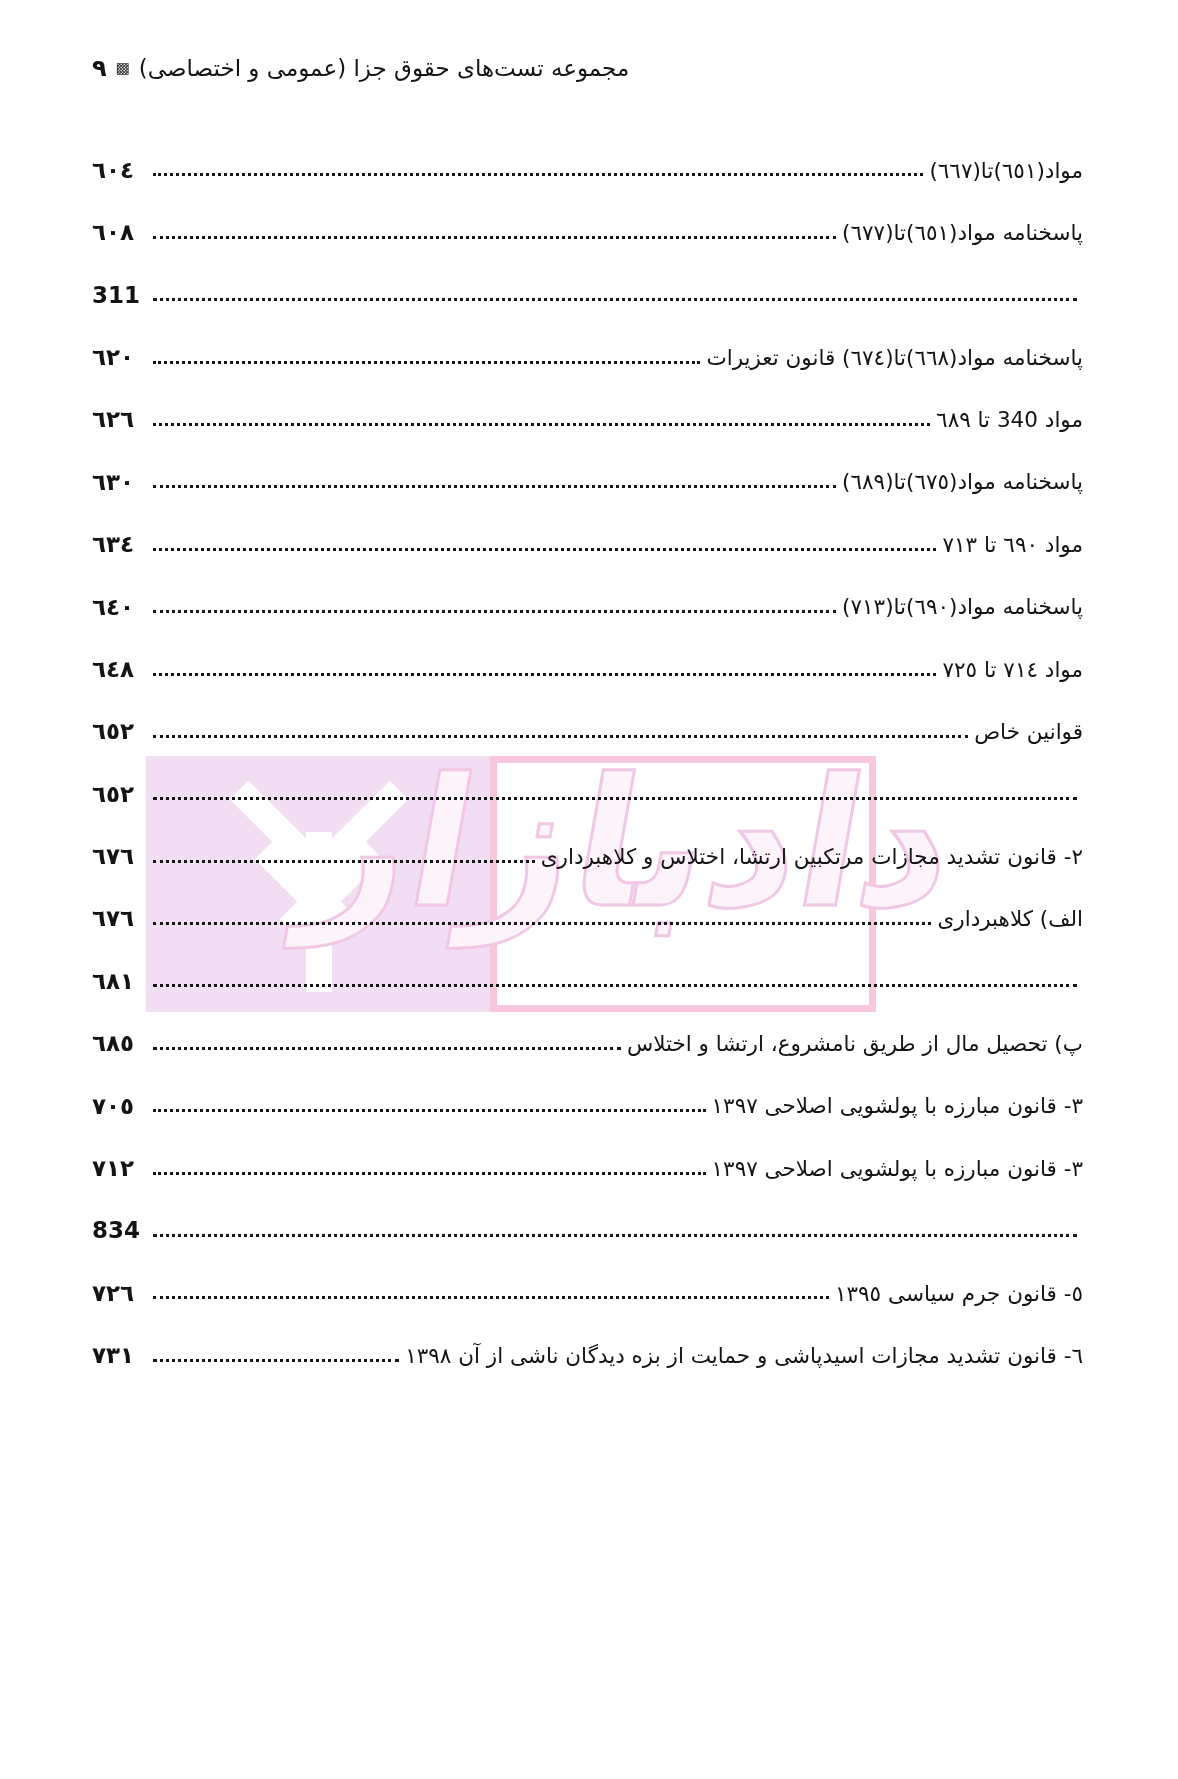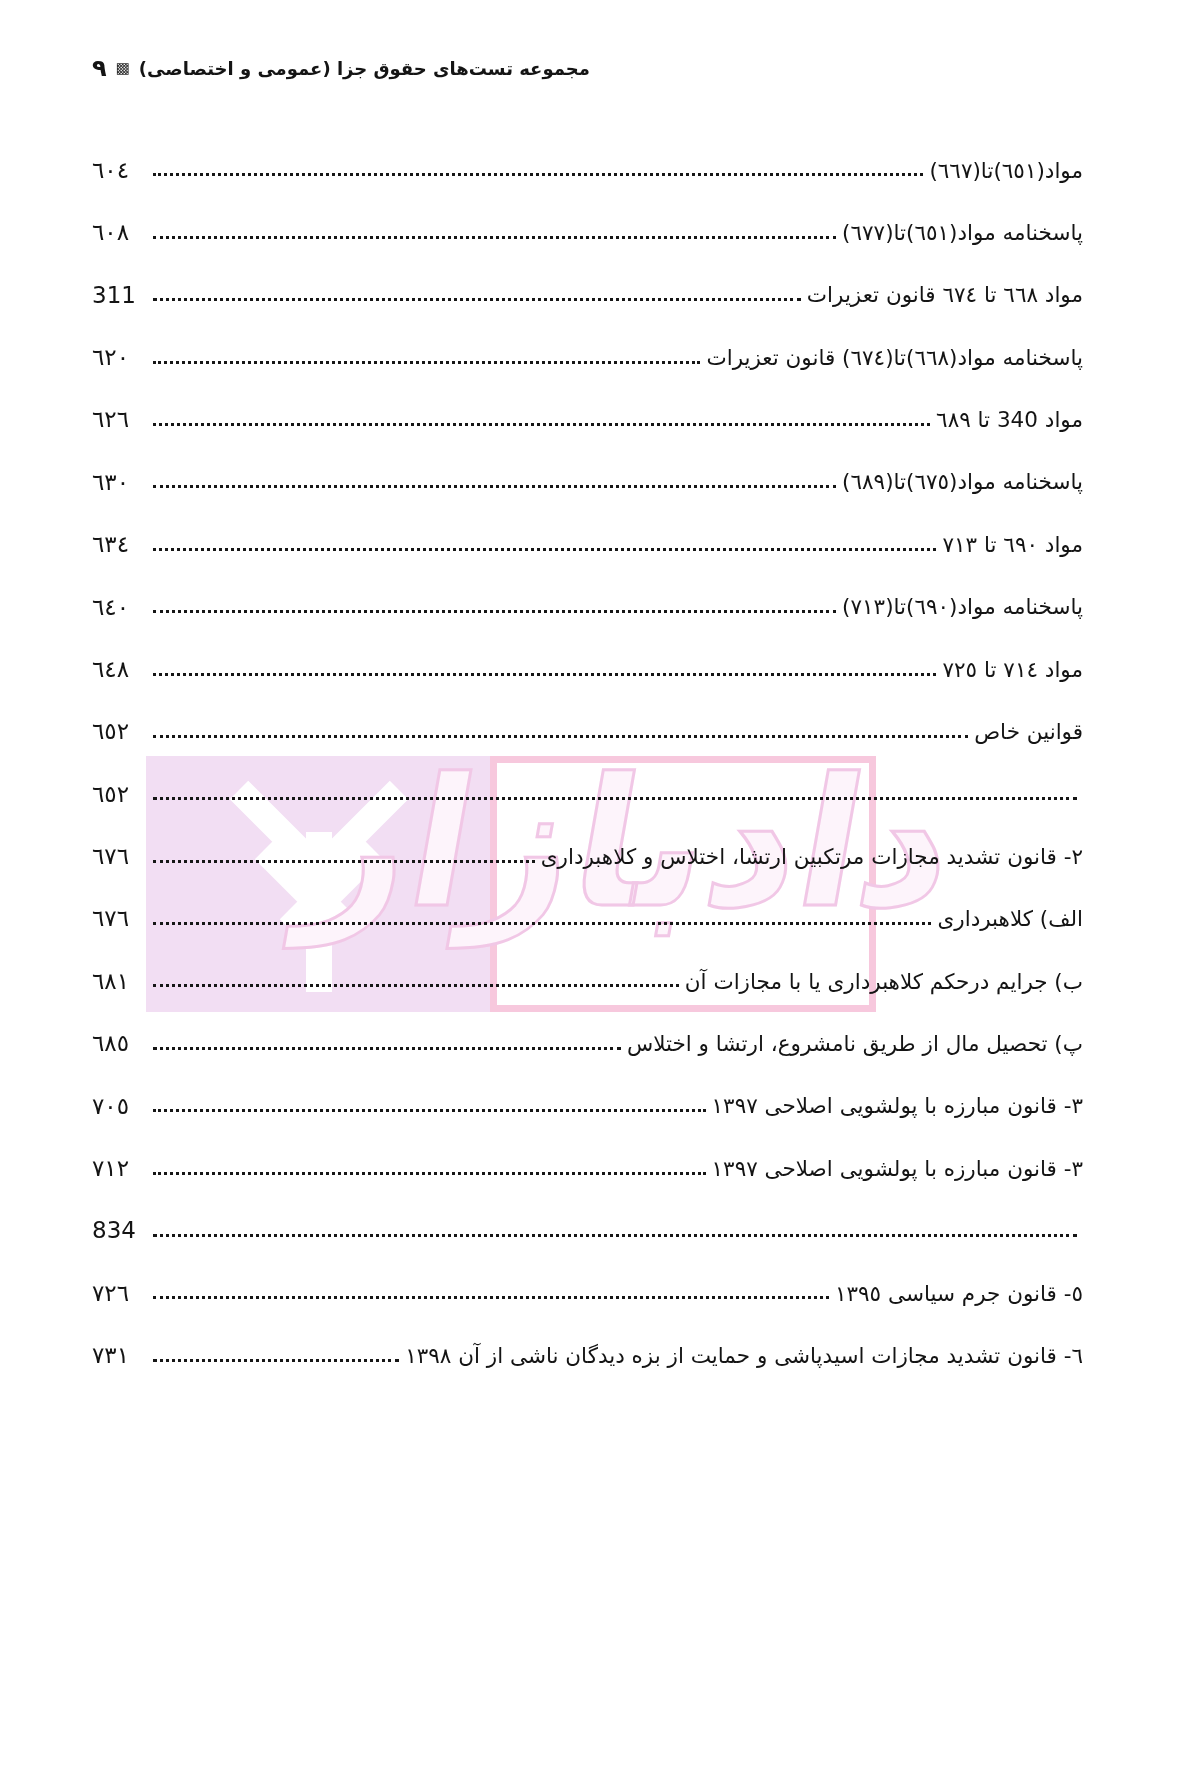--- a/index.html
+++ b/index.html
@@ -12,21 +12,21 @@
     direction:rtl;
     overflow:hidden;
     color:#141414;
   }
   
   .header{
     position:absolute;top:54px;left:92px;
     display:flex;align-items:center;gap:9px;
     direction:rtl;z-index:2;
   }
-  .header-title{font-size:18px;font-weight:bold;white-space:nowrap;}
+  .header-title{font-size:23px;font-weight:normal;white-space:nowrap;}
   .ornament{font-size:15px;color:#2b2b2b;line-height:1;}
   .header-pagenum{font-size:24px;font-weight:bold;}
   
   .toc{
     position:absolute;top:124px;right:95px;left:92px;
     z-index:2;
   }
   .toc-row{
     display:flex;align-items:flex-end;
     height:62.4px;
@@ -36,21 +36,21 @@
     white-space:nowrap;line-height:1.25;
     padding-bottom:2px;
   }
   .leader{
     flex:1;height:0;
     border-bottom:3.4px dotted #161616;
     margin:0 6px 10px 5px;
     min-width:20px;
   }
   .toc-pagenum{
-    font-size:23px;font-weight:normal;
+    font-size:23px;font-weight:bold;
     min-width:56px;text-align:left;
     line-height:1.2;padding-bottom:2px;
   }
   
   .watermark{
     position:absolute;top:686px;left:146px;
     width:736px;height:330px;
     z-index:1;pointer-events:none;
   }
   .wm-block{
@@ -113,21 +113,20 @@
     <span class="toc-pagenum">٦٠٤</span>
   </div>
 
   <div class="toc-row">
     <span class="toc-title">پاسخنامه مواد(٦٥١)تا(٦٧٧)</span>
     <span class="leader"></span>
     <span class="toc-pagenum">٦٠٨</span>
   </div>
 
   <div class="toc-row">
-    <span class="toc-title">مواد ٦٦٨ تا ٦٧٤ قانون تعزیرات</span>
     <span class="leader"></span>
     <span class="toc-pagenum">311</span>
   </div>
 
   <div class="toc-row">
     <span class="toc-title">پاسخنامه مواد(٦٦٨)تا(٦٧٤) قانون تعزیرات</span>
     <span class="leader"></span>
     <span class="toc-pagenum">٦٢٠</span>
   </div>
 
@@ -178,21 +177,20 @@
     <span class="toc-pagenum">٦٧٦</span>
   </div>
 
   <div class="toc-row">
     <span class="toc-title">الف) کلاهبرداری</span>
     <span class="leader"></span>
     <span class="toc-pagenum">٦٧٦</span>
   </div>
 
   <div class="toc-row">
-    <span class="toc-title">ب) جرایم درحکم کلاهبرداری یا با مجازات آن</span>
     <span class="leader"></span>
     <span class="toc-pagenum">٦٨١</span>
   </div>
 
   <div class="toc-row">
     <span class="toc-title">پ) تحصیل مال از طریق نامشروع، ارتشا و اختلاس</span>
     <span class="leader"></span>
     <span class="toc-pagenum">٦٨٥</span>
   </div>
 

